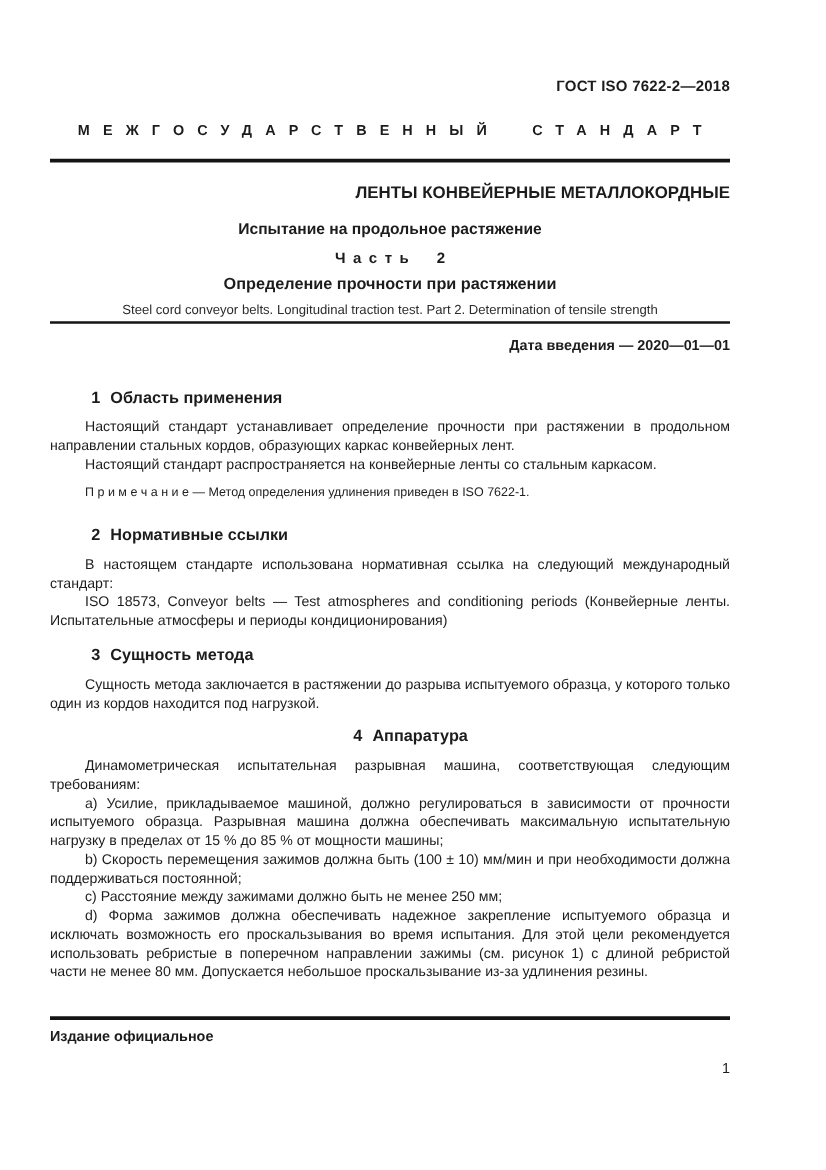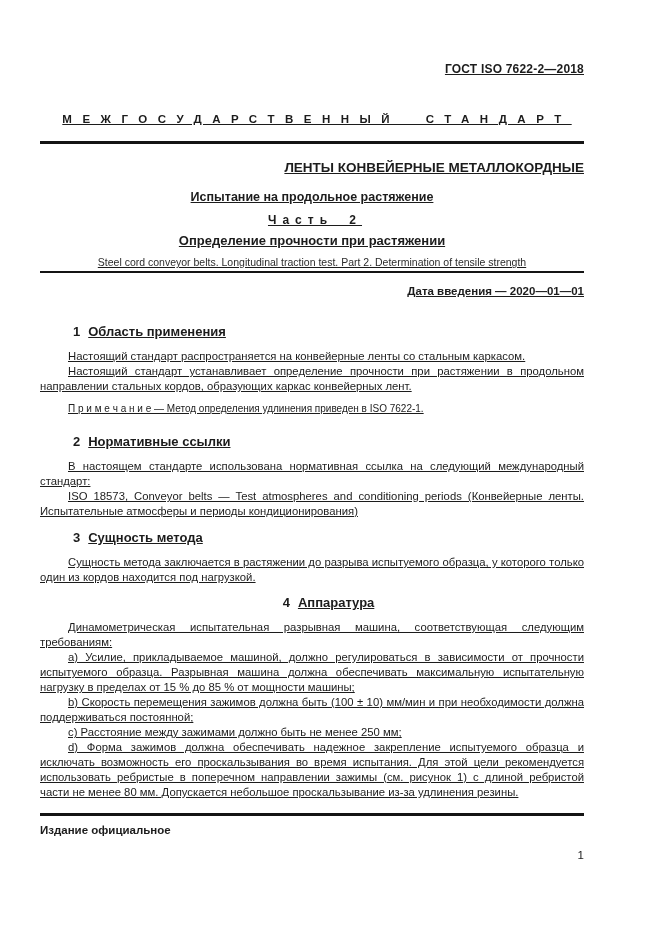--- a/index.html
+++ b/index.html
@@ -6,37 +6,36 @@
   html, body { background: #ffffff; }
   body { font-family: "Liberation Sans", sans-serif; }
 
   .page {
     position: relative;
     width: 661px;
     height: 928px;
     background: #ffffff;
     color: #1c1c1c;
     overflow: hidden;
-    text-decoration: underline;
   }
 
   .content {
     padding: 62px 77px 0 40px; 
   }
 
   .doc-code {
     text-align: right;
     font-weight: bold;
     font-size: 12px;
     line-height: 14px;
     letter-spacing: 0.2px;
   }
 
   .banner {
-    margin-top: 36px;
+    margin-top: 22px;
     text-align: center;
     font-weight: bold;
     font-size: 11.5px;
     line-height: 14px;
     letter-spacing: 10.5px;
     word-spacing: 12px;
     white-space: nowrap;
     padding-left: 10px; 
   }
 
@@ -137,22 +136,22 @@
     <div class="title-en">Steel cord conveyor belts. Longitudinal traction test. Part 2. Determination of tensile strength</div>
 
     <div class="rule-thin"></div>
 
     <div class="effective-date">Дата введения — 2020—01—01</div>
 
     <div class="section-heading mt-sec1">
       <span class="sec-num">1</span><span>Область применения</span>
     </div>
     <div class="para-group">
+      <p class="para">Настоящий стандарт устанавливает определение прочности при растяжении в продольном направлении стальных кордов, образующих каркас конвейерных лент.</p>
       <p class="para">Настоящий стандарт распространяется на конвейерные ленты со стальным каркасом.</p>
-      <p class="para">Настоящий стандарт устанавливает определение прочности при растяжении в продольном направлении стальных кордов, образующих каркас конвейерных лент.</p>
       <p class="note">П р и м е ч а н и е — Метод определения удлинения приведен в ISO 7622-1.</p>
     </div>
 
     <div class="section-heading mt-sec2">
       <span class="sec-num">2</span><span>Нормативные ссылки</span>
     </div>
     <div class="para-group">
       <p class="para">В настоящем стандарте использована нормативная ссылка на следующий международный стандарт:</p>
       <p class="para">ISO 18573, Conveyor belts — Test atmospheres and conditioning periods (Конвейерные ленты. Испытательные атмосферы и периоды кондиционирования)</p>
     </div>

